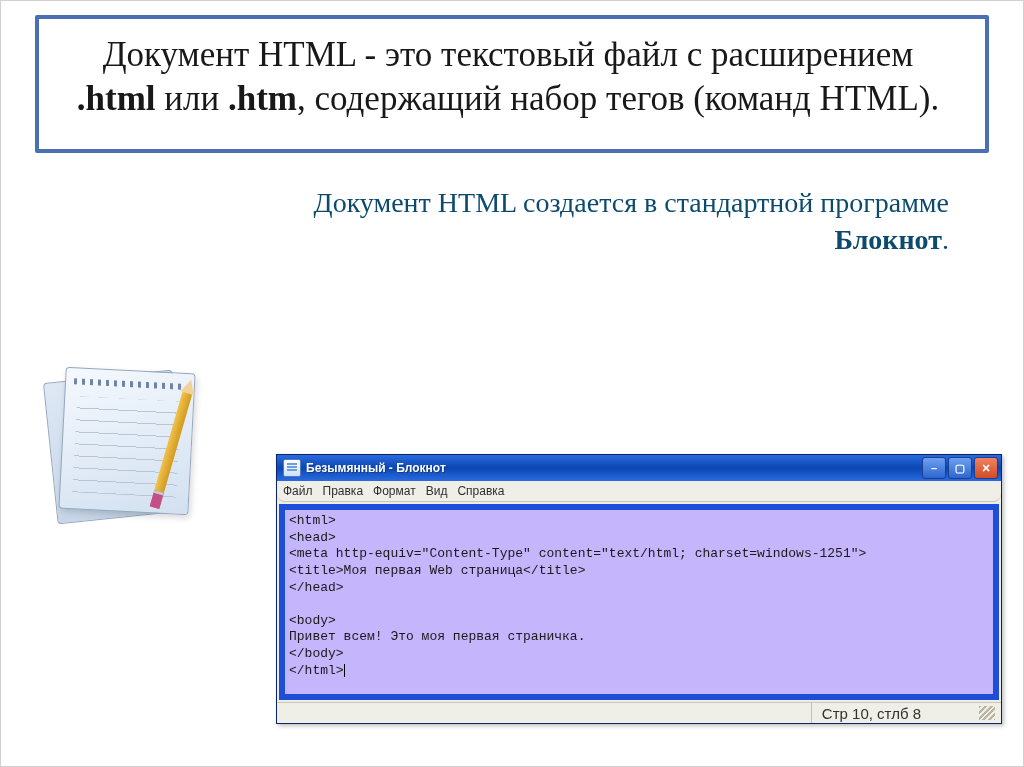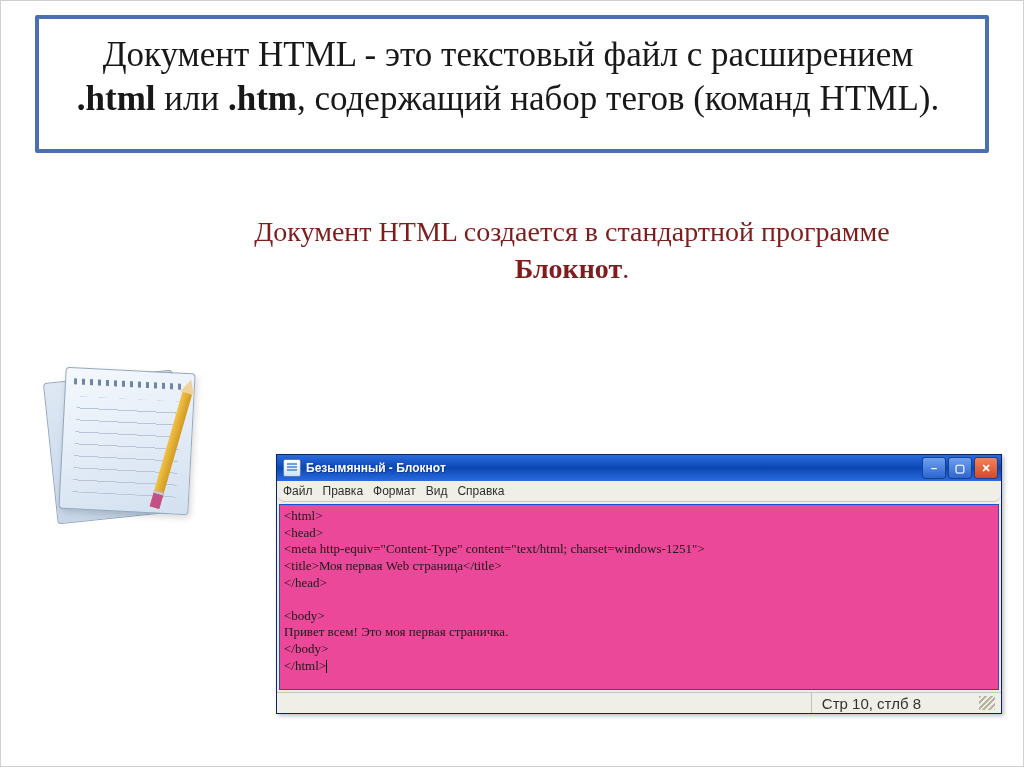--- a/index.html
+++ b/index.html
@@ -23,25 +23,25 @@
     border: 4px solid #4a6fb3;
     padding: 14px 32px 28px 24px;
     text-align: center;
     font-size: 35px;
     line-height: 1.25;
     color: #181818;
     border-radius: 2px;
   }
   .title-box b { font-weight: bold; }
   .subtitle {
-    margin-top: 60px;
-    text-align: center;
+    margin-top: 31px;
+    text-align: right;
     font-size: 28px;
     line-height: 1.35;
-    color: #7f1d1d;
+    color: #0c4a6e;
     padding: 0 40px 0 160px;
   }
   .subtitle b { font-weight: bold; }
   .notepad-icon {
     position: absolute;
     left: 32px;
     top: 346px;
     width: 170px;
     height: 190px;
   }
@@ -129,26 +129,26 @@
   .win-btn.min,.win-btn.max{background:linear-gradient(180deg,#6fa1f0,#2c65cf);}
   .win-btn.close{background:linear-gradient(180deg,#f08262,#d24b24);}
   .menubar {
     background:#efeee7;
     border-bottom:1px solid #c9c6bb;
     padding:3px 6px;
     display:flex;gap:10px;
     color:#2f2f2f;font-size:12px;border-radius:8px;
   }
   .editor {
-    background:#ec4899;
-    border:1px solid #1d4ed8;
+    background:#c4b5fd;
+    border:6px solid #1d4ed8;
     margin:2px;
     height:178px;
     padding:3px 4px;
-    font-family:Liberation Serif, serif;
+    font-family:Liberation Mono, monospace;
     font-size:13px;
     white-space:pre;
     overflow:hidden;
     color:#1a1a1a;
     line-height:1.28;
   }
   .statusbar{
     height:20px;border-top:1px solid #c9c6bb;background:#efeee7;
     display:flex;justify-content:flex-end;align-items:center;
     font-size:15px;color:#333;padding-right:6px;gap:44px;

